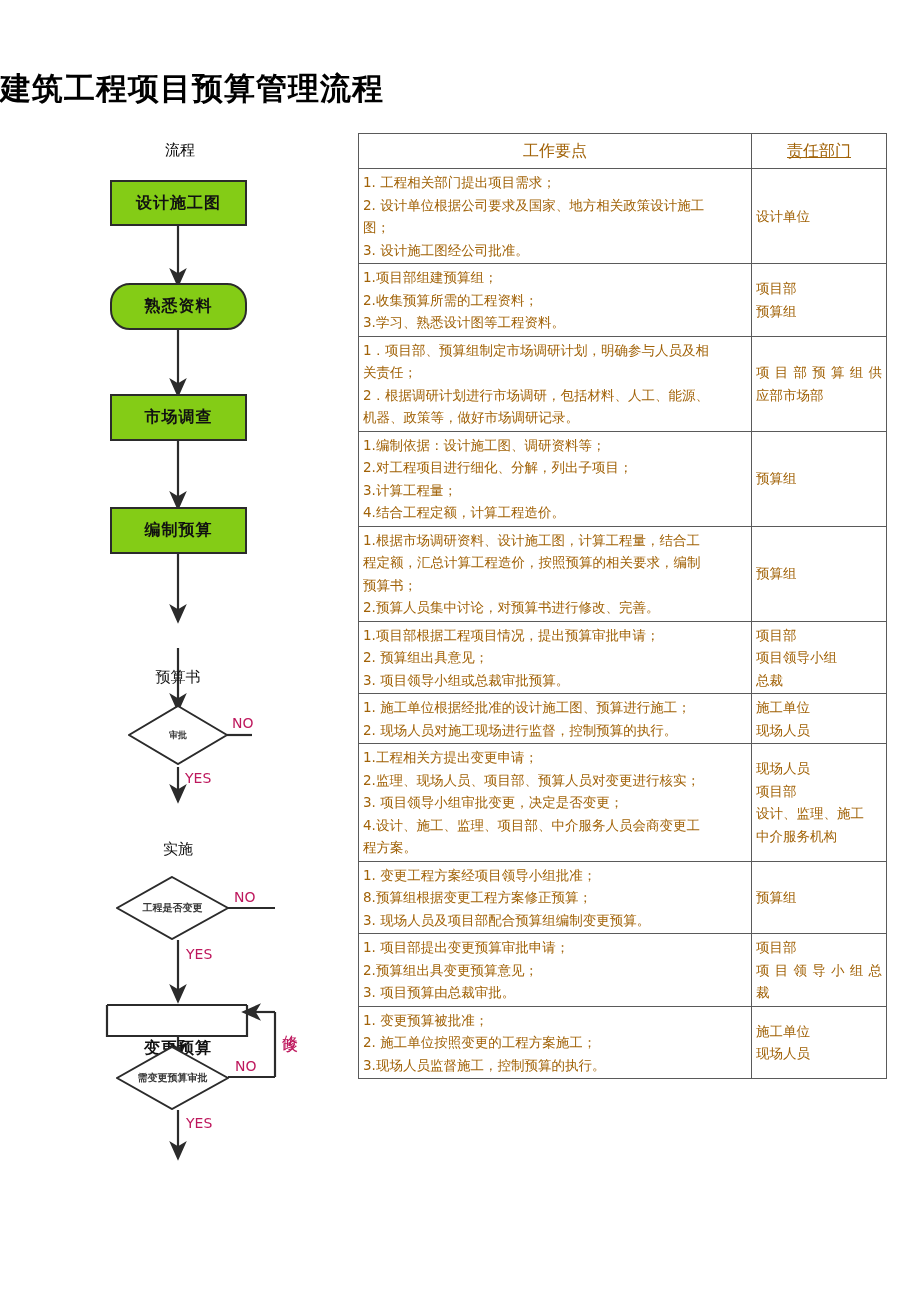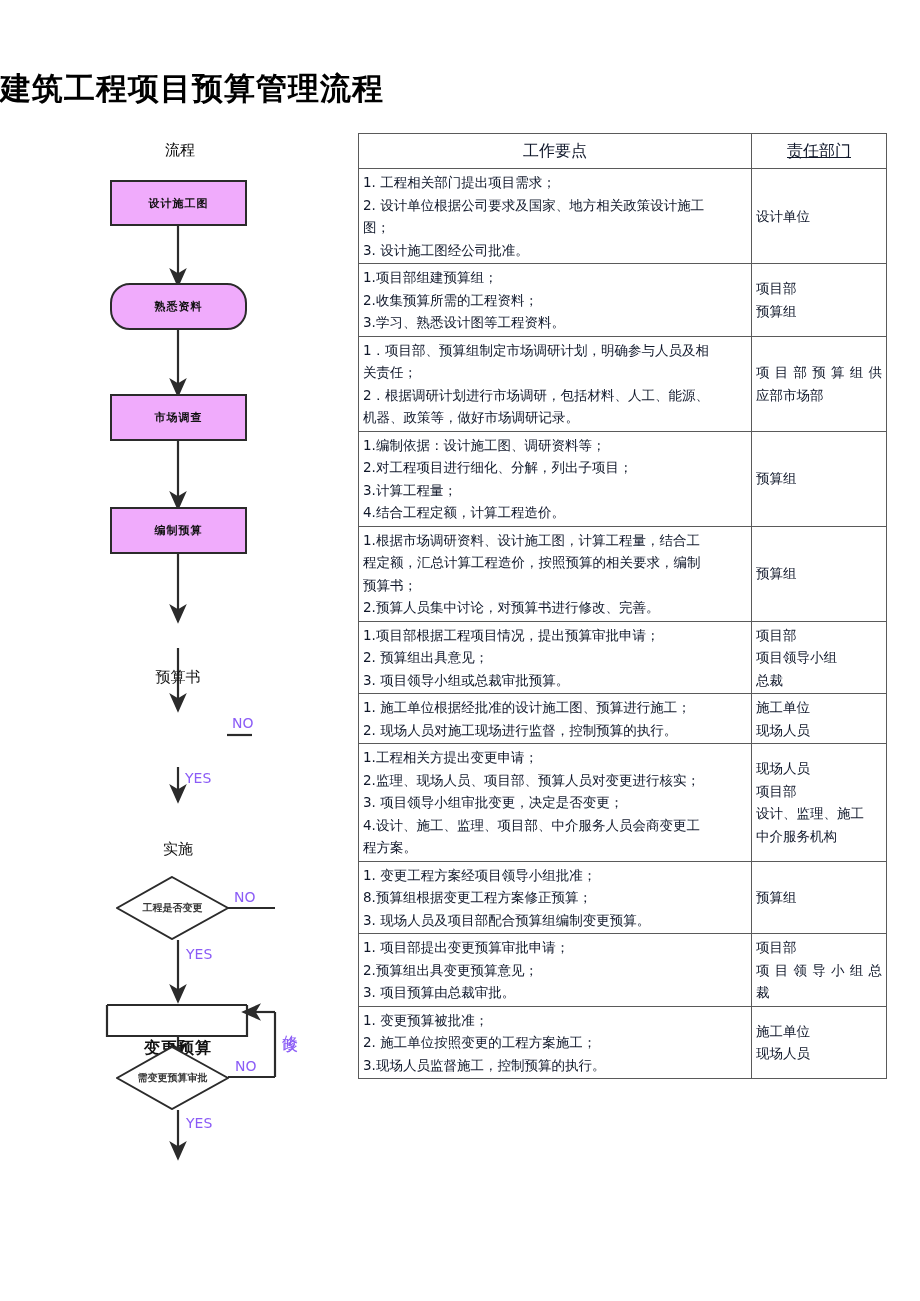--- a/index.html
+++ b/index.html
@@ -45,26 +45,26 @@
     position: absolute;
     left: 0;
     top: 0;
     width: 350px;
     height: 1301px;
   }
 
   .fc-box {
     position: absolute;
     border: 2px solid #2b2b2b;
-    background: #f0abfc;
+    background: #84cc16;
     box-sizing: border-box;
     display: flex;
     align-items: center;
     justify-content: center;
-    font-size: 11px;
+    font-size: 16px;
     font-weight: bold;
     letter-spacing: 1px;
     color: #111111;
   }
 
   .fc-plain {
     position: absolute;
     text-align: center;
     font-size: 15px;
     line-height: 20px;
@@ -85,21 +85,21 @@
     font-size: 10px;
     font-weight: bold;
     color: #3a3a3a;
     filter: blur(0.35px);
     letter-spacing: 0px;
   }
 
   .fc-edge-label {
     position: absolute;
     font-size: 14px;
-    color: #8b5cf6;
+    color: #be185d;
     line-height: 16px;
   }
   .fc-edge-label.vertical {
     writing-mode: vertical-rl;
     font-size: 16px;
     letter-spacing: 2px;
   }
 
   
   .proc-table {
@@ -109,21 +109,21 @@
     width: 510px;
     border-collapse: collapse;
     table-layout: fixed;
   }
   .proc-table td, .proc-table th {
     border: 1px solid #5a5a5a;
     vertical-align: middle;
     padding: 2px 4px;
     font-size: 13.5px;
     line-height: 22.5px;
-    color: #0f172a;
+    color: #a16207;
     text-align: left;
     font-weight: normal;
   }
   .proc-table th {
     text-align: center;
     font-size: 16px;
     line-height: 26px;
     padding: 4px 4px;
   }
   .col-points { width: 384px; }
@@ -184,20 +184,26 @@
   <div class="fc-box" style="left:110px;top:283px;width:137px;height:47px;border-radius:20px;">熟悉资料</div>
 
   <div class="fc-box" style="left:110px;top:394px;width:137px;height:47px;">市场调查</div>
 
   <div class="fc-box" style="left:110px;top:507px;width:137px;height:47px;">编制预算</div>
 
   <div class="fc-plain" style="left:108px;top:626px;width:140px;">预算书</div>
 
   <div class="fc-plain" style="left:108px;top:798px;width:140px;">实施</div>
 
+  <div class="fc-diamond" style="left:128px;top:705px;width:100px;height:60px;">
+    <svg width="100" height="60" style="position:absolute;left:0;top:0;">
+      <polygon points="50,1 99,30 50,59 1,30" fill="#ffffff" stroke="#2b2b2b" stroke-width="2"></polygon>
+    </svg>
+    <span class="dlabel" style="font-size:9px;">审批</span>
+  </div>
 
   <div class="fc-diamond" style="left:116px;top:876px;width:113px;height:64px;">
     <svg width="113" height="64" style="position:absolute;left:0;top:0;">
       <polygon points="56,1 112,32 56,63 1,32" fill="#ffffff" stroke="#2b2b2b" stroke-width="2"></polygon>
     </svg>
     <span class="dlabel">工程是否变更</span>
   </div>
 
   <div class="fc-plain" style="left:108px;top:997px;width:140px;font-size:16px;font-weight:bold;letter-spacing:1px;">变更预算</div>
 

